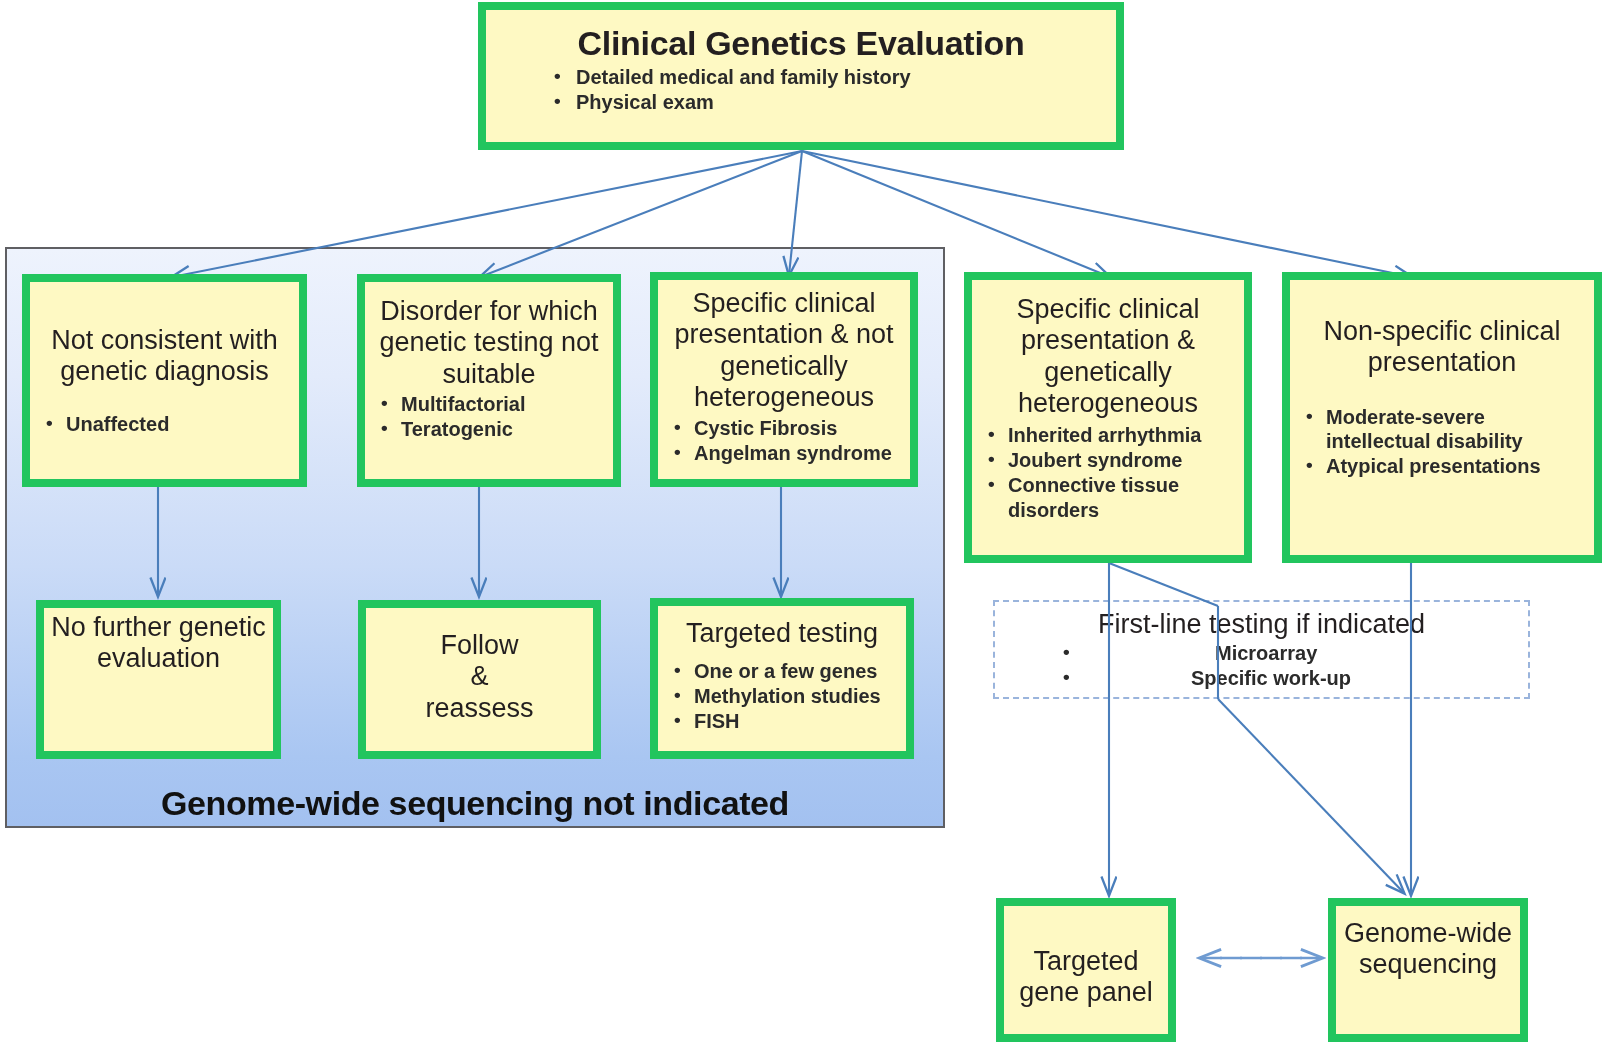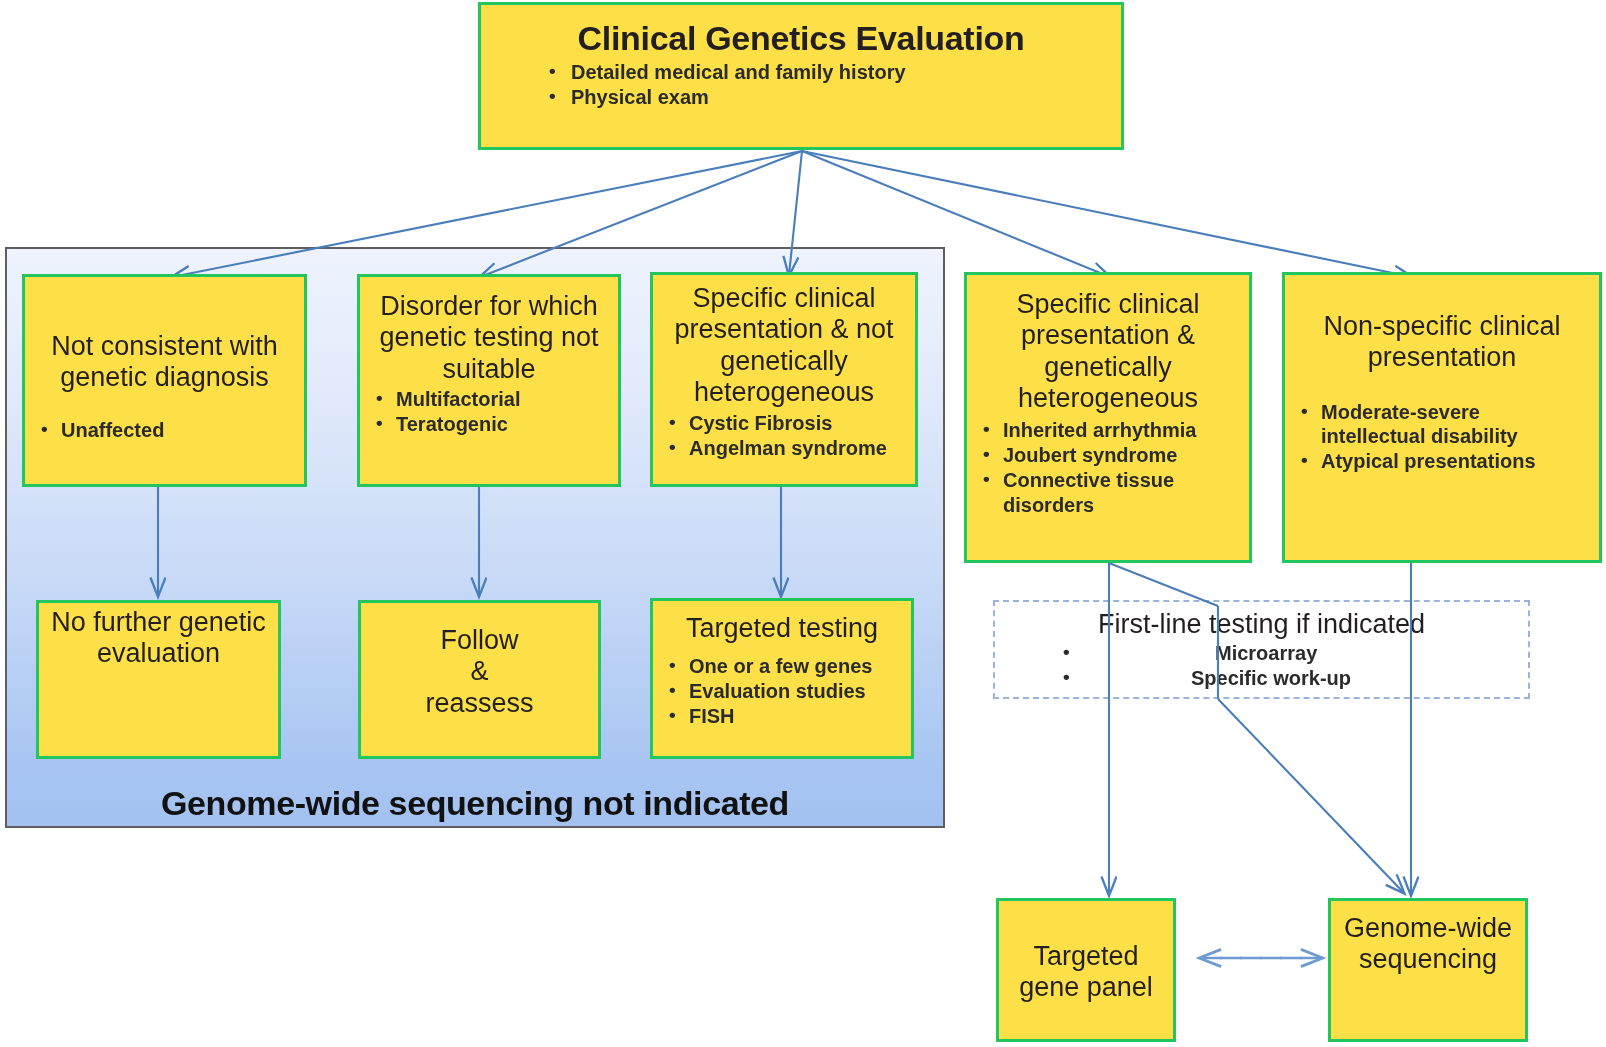--- a/index.html
+++ b/index.html
@@ -29,22 +29,22 @@
   }
   .shaded-region {
     position: absolute;
     background: linear-gradient(to bottom, #eef3fd 0%, #e3ebfb 22%, #cadbf7 55%, #a9c6f2 88%, #a3c1f0 100%);
     border: 2px solid #5f5f63;
     box-sizing: border-box;
     z-index: 1;
   }
   .node {
     position: absolute;
-    background: #fde047;
-    border: 3px solid #22c55e;
+    background: #fef9c3;
+    border: 8px solid #22c55e;
     box-sizing: border-box;
     z-index: 10;
     padding: 4px 6px;
   }
   .node.dashed {
     border: 2px dashed #9ab4dc;
     background: transparent;
     z-index: 4;
   }
   .node .title {
@@ -152,21 +152,21 @@
   </svg>
 
   <div class="node" style="left:478px; top:2px; width:646px; height:148px; padding-top:14px;">
     <div class="title bold">Clinical Genetics Evaluation</div>
     <ul class="center-ish">
       <li>Detailed medical and family history</li>
       <li>Physical exam</li>
     </ul>
   </div>
 
-  <div class="node" style="left:22px; top:274px; width:285px; height:213px; padding-top:54px;">
+  <div class="node" style="left:22px; top:274px; width:285px; height:213px; padding-top:43px;">
     <div class="title">Not consistent with genetic diagnosis</div>
     <ul style="margin-top:24px;">
       <li>Unaffected</li>
     </ul>
   </div>
 
   <div class="node" style="left:357px; top:274px; width:264px; height:213px; padding-top:14px;">
     <div class="title">Disorder for which genetic testing not suitable</div>
     <ul style="">
       <li>Multifactorial</li>
@@ -208,21 +208,21 @@
   <div class="node" style="left:358px; top:600px; width:243px; height:159px; padding-top:22px;">
     <div class="title" style="white-space:pre-line;">Follow
 &amp;
 reassess</div>
   </div>
 
   <div class="node" style="left:650px; top:598px; width:264px; height:161px; padding-top:12px;">
     <div class="title">Targeted testing</div>
     <ul style="margin-top:10px;">
       <li>One or a few genes</li>
-      <li>Evaluation studies</li>
+      <li>Methylation studies</li>
       <li>FISH</li>
     </ul>
   </div>
 
   <div class="region-label" style="left:5px; top:784px; width:940px;">Genome-wide sequencing not indicated</div>
 
   <div class="node dashed" style="left:993px; top:600px; width:537px; height:99px; padding-top:7px;">
     <div class="title">First-line testing if indicated</div>
     <ul class="center-ish" style="margin-top:1px;">
       <li style="padding-left:214px;">Microarray</li>

